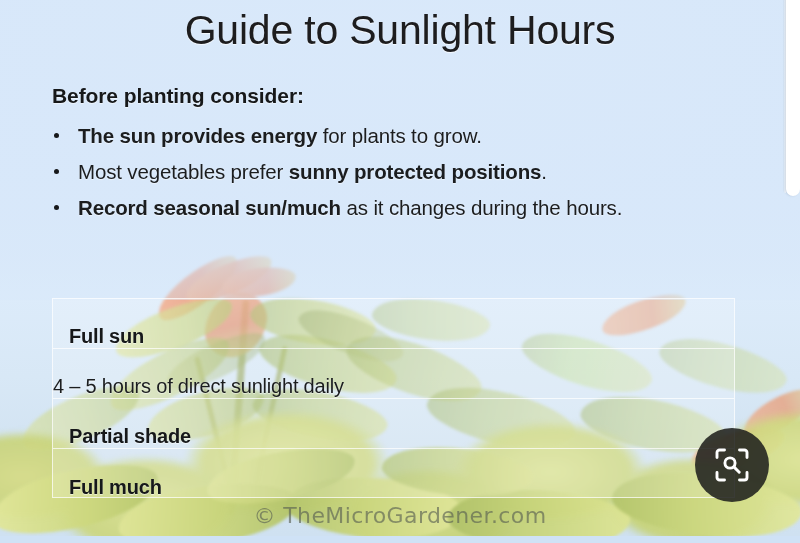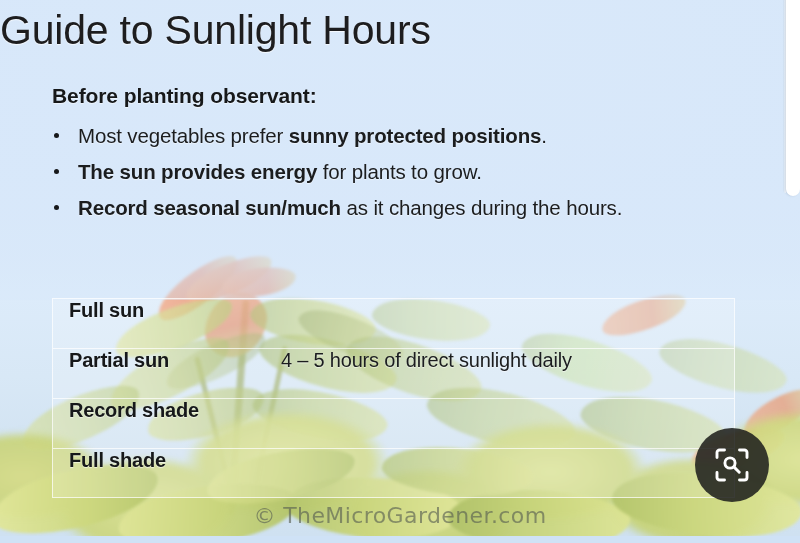--- a/index.html
+++ b/index.html
@@ -92,20 +92,21 @@
   }
 
   
   .content{
     position:absolute; left:0; top:0; width:800px; height:537px; z-index:4;
   }
 
   .title{
     position:absolute;
     left:0; right:0; top:6px;
+    text-align:center;
     font-size:41px;
     line-height:48px;
     font-weight:400;
     color:#1d1d1f;
     letter-spacing:-.2px;
     text-shadow:0 1px 1px rgba(255,255,255,.75);
   }
 
   .lead{
     position:absolute;
@@ -148,22 +149,23 @@
     left:52px; top:298px;
     width:683px; height:200px;
     background:rgba(255,255,255,.20);
     border:1px solid rgba(255,255,255,.70);
     z-index:4;
   }
   .trow{
     position:relative;
     height:50px;
     display:flex;
-    align-items:flex-start;
+    align-items:flex-end;
     border-bottom:1px solid rgba(255,255,255,.72);
+    gap:36px;
   }
   .trow:last-child{ border-bottom:none; }
   .tlabel{
     width:228px;
     padding-left:16px;
     font-size:20px;
     font-weight:700;
     color:#16181a;
     letter-spacing:-.2px;
     white-space:nowrap;
@@ -325,60 +327,59 @@
     </div>
 
     <div style="position:absolute;left:0;top:0;width:800px;height:300px;
                 background:linear-gradient(to bottom,rgba(216,232,250,.94) 0%,rgba(216,232,250,.92) 70%,rgba(216,232,250,.45) 100%);"></div>
   </div>
 
   <div class="content">
 
     <div class="title">Guide to Sunlight Hours</div>
 
-    <div class="lead">Before planting observant:</div>
+    <div class="lead">Before planting consider:</div>
 
     <div class="bullets">
 
+
+      <div class="bullet-row">
+        <span class="dot"></span>
+        <span class="b">The sun provides energy</span><span class="n"> for plants to grow.</span>
+      </div>
 
       <div class="bullet-row">
         <span class="dot"></span>
         <span class="n">Most vegetables prefer </span><span class="b">sunny protected positions</span><span class="n">.</span>
       </div>
 
       <div class="bullet-row">
         <span class="dot"></span>
-        <span class="b">The sun provides energy</span><span class="n"> for plants to grow.</span>
-      </div>
-
-      <div class="bullet-row">
-        <span class="dot"></span>
         <span class="b">Record seasonal sun/much</span><span class="n"> as it changes during the hours.</span>
       </div>
 
     </div>
   </div>
 
   <div class="table">
 
     <div class="trow">
       <div class="tlabel">Full sun</div>
     </div>
 
     <div class="trow">
-      <div class="tlabel">Partial sun</div>
       <div class="tvalue">4 – 5 hours of direct sunlight daily</div>
     </div>
 
     <div class="trow">
-      <div class="tlabel">Record shade</div>
+      <div class="tlabel">Partial shade</div>
     </div>
 
     <div class="trow">
-      <div class="tlabel">Full shade</div>
+      <div class="tlabel">Full much</div>
     </div>
 
   </div>
 
   <div class="watermark">© TheMicroGardener.com</div>
 
   <div class="bottom-strip"></div>
 
   <div class="lens-btn" title="Search image with Google Lens">
     <svg width="38" height="38" viewBox="0 0 38 38">

